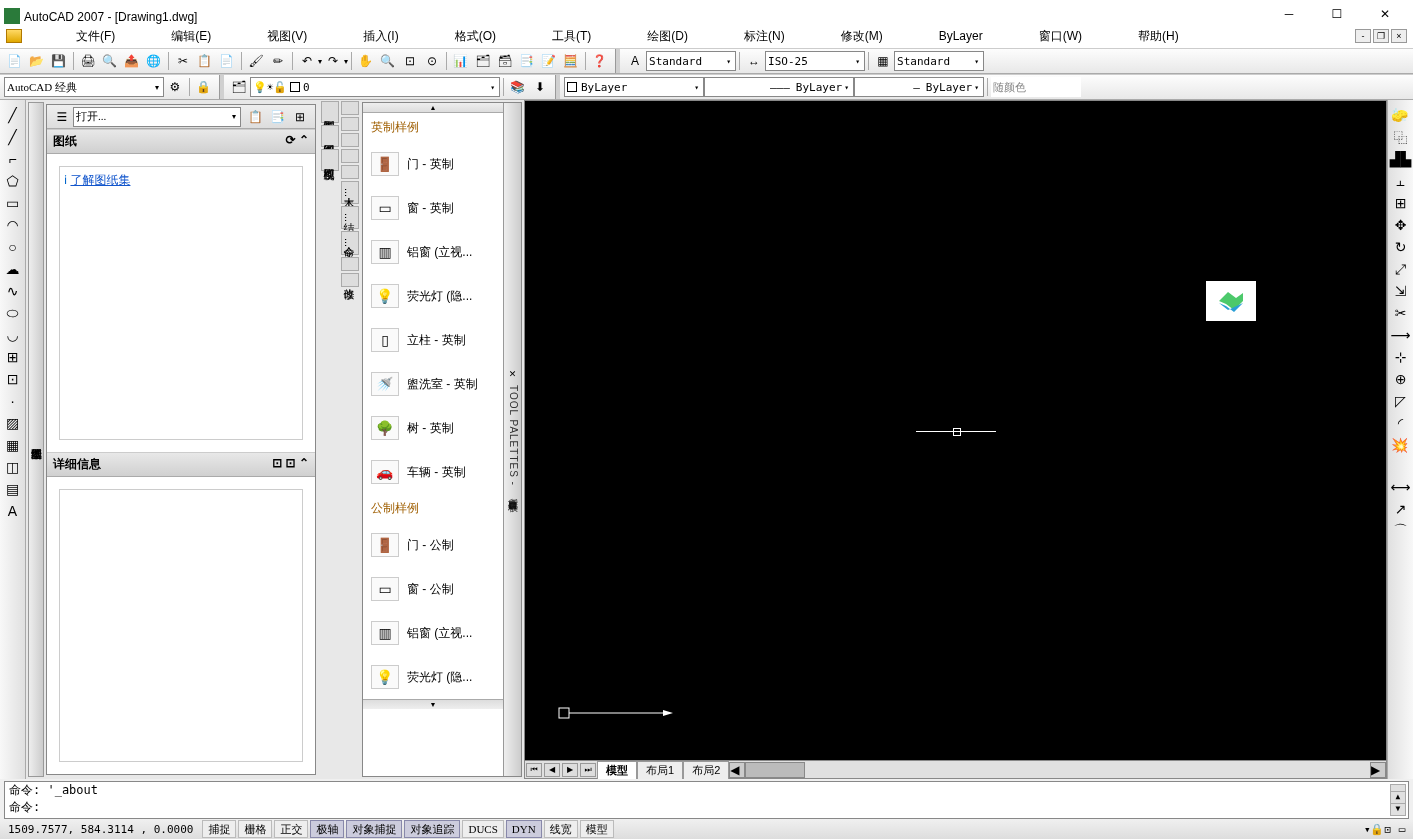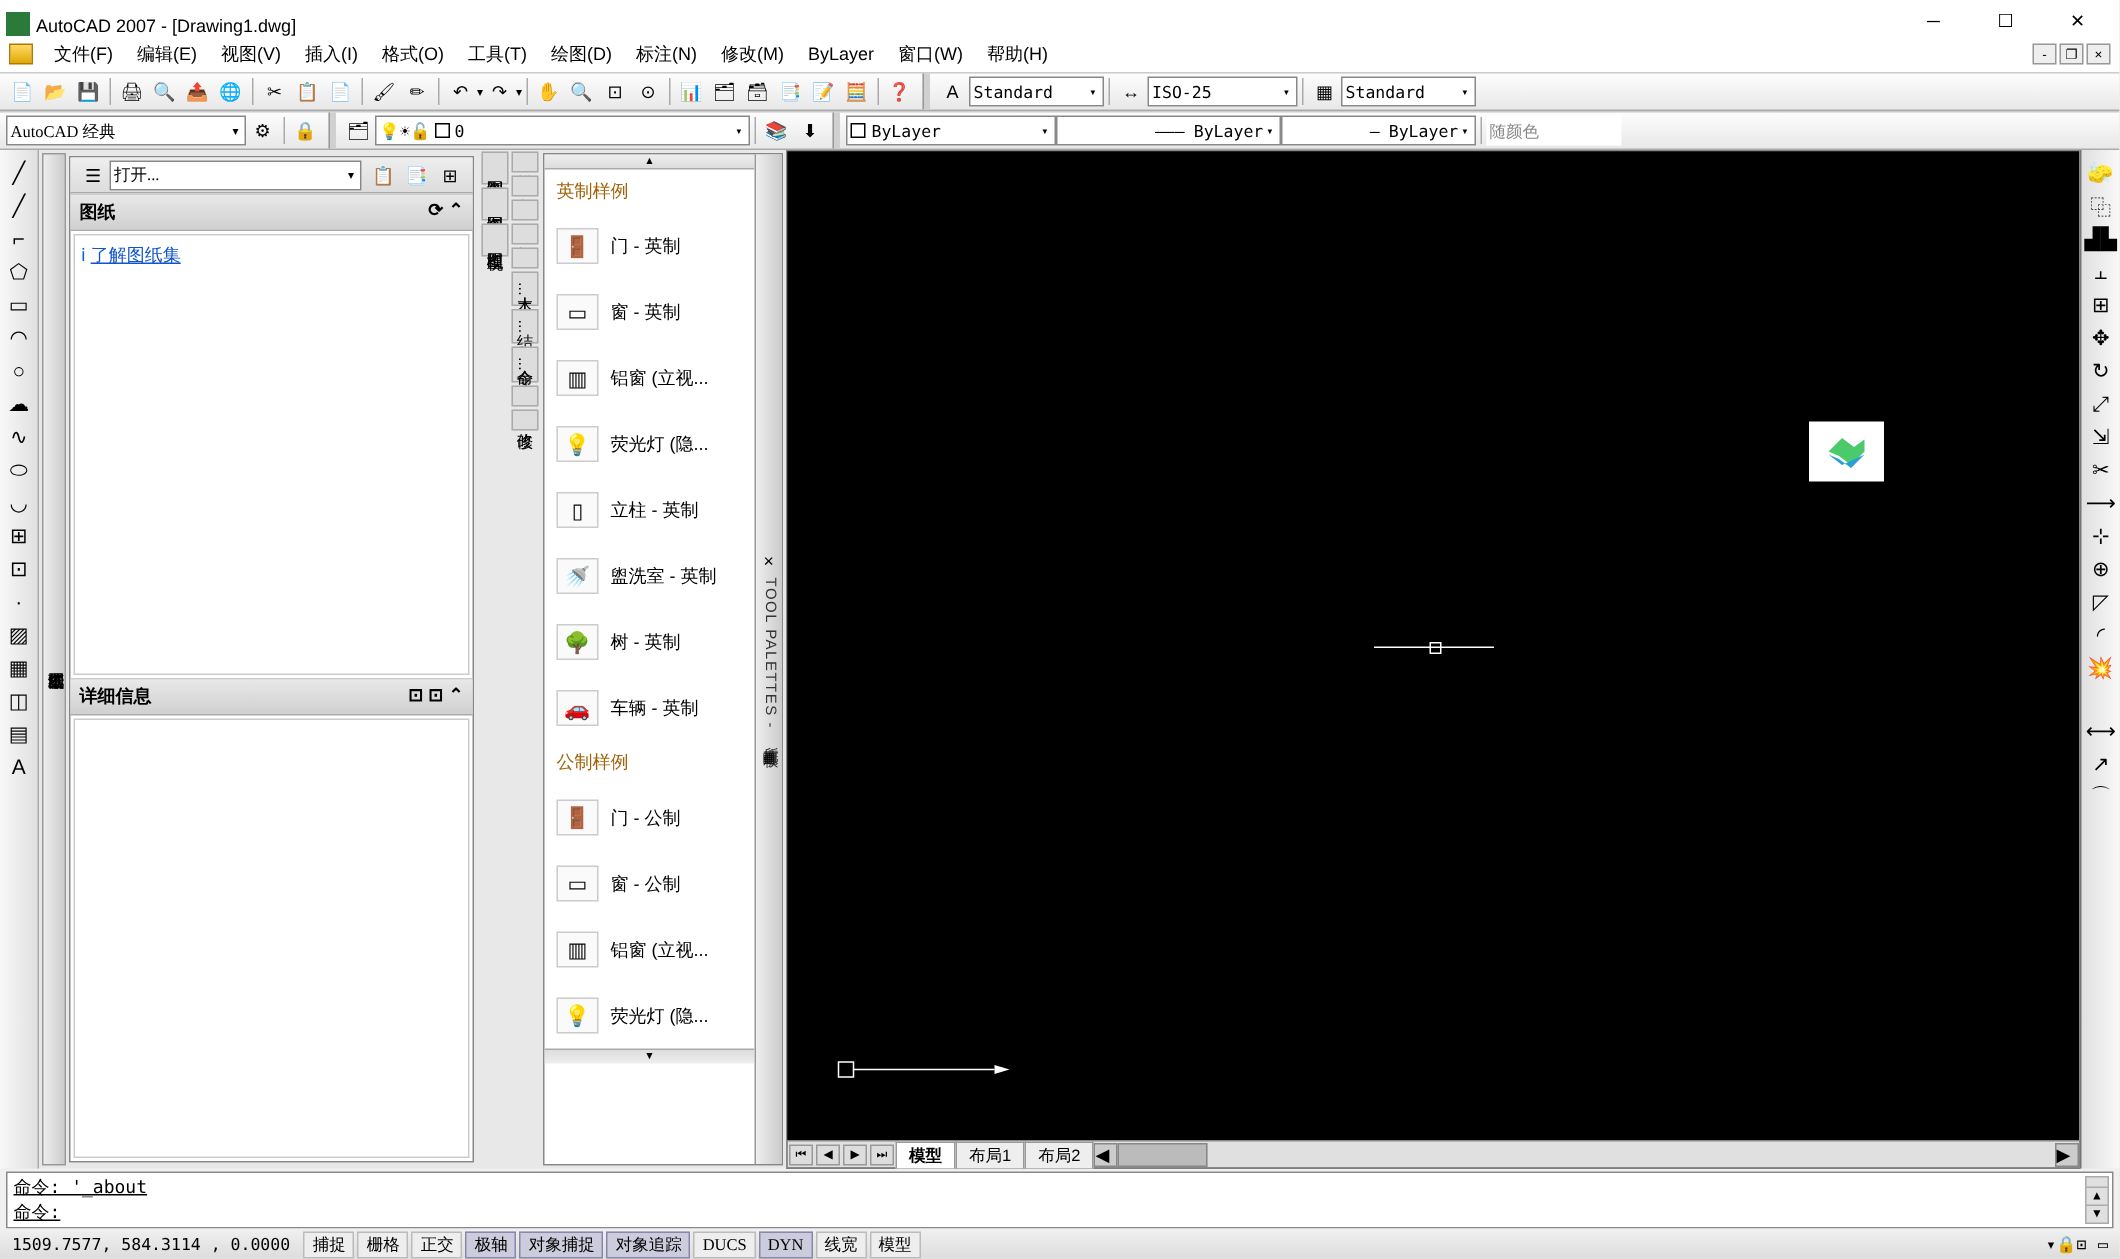--- a/index.html
+++ b/index.html
@@ -4,21 +4,21 @@
 <style>
 * { box-sizing: border-box; margin: 0; padding: 0; }
 body { font-family: "Microsoft YaHei", SimSun, sans-serif; font-size: 12px; background: #f0f0f0; overflow: hidden; width: 1413px; height: 839px; }
 
 .titlebar { height: 24px; background: #fff; display: flex; align-items: flex-end; padding: 0 4px; }
 .titlebar .app-icon { width: 16px; height: 16px; background: #2a7a3a; margin-right: 4px; }
 .titlebar .title { flex: 1; font-size: 12px; }
 .titlebar .win-btns { display: flex; gap: 16px; margin-right: 8px; }
 .titlebar .win-btn { width: 32px; height: 20px; display: flex; align-items: center; justify-content: center; }
 
-.menubar { height: 24px; background: #fff; display: flex; align-items: center; padding-left: 6px; }
+.menubar { height: 24px; background: #fff; display: flex; align-items: center; padding-left: 6px; gap: 40px; }
 .menubar .folder-icon { width: 16px; height: 14px; background: linear-gradient(#ffd966, #e0a800); margin-right: 6px; border: 1px solid #b07800; }
 .menubar .menu-item { padding: 2px 8px; cursor: default; }
 .menubar .spacer { flex: 1; }
 .mdi-btns { display: flex; gap: 2px; margin-right: 6px; }
 .mdi-btn { width: 16px; height: 14px; border: 1px solid #999; background: #eee; font-size: 9px; display: flex; align-items: center; justify-content: center; }
 
 .toolbar-row { height: 26px; background: linear-gradient(#fdfdfd, #e8e8e8); border-top: 1px solid #ccc; border-bottom: 1px solid #aaa; display: flex; align-items: center; padding: 0 4px; }
 .tbtn { width: 20px; height: 20px; margin: 0 1px; display: flex; align-items: center; justify-content: center; border: 1px solid transparent; }
 .tsep { width: 1px; height: 18px; background: #aaa; margin: 0 3px; }
 .tsep-big { width: 5px; height: 24px; background: #d0d0d0; border-left: 1px solid #999; margin: 0 4px; }
@@ -31,21 +31,21 @@
 .lefttool { width: 26px; background: linear-gradient(to right, #f8f8f8, #e0e0e0); border-right: 1px solid #aaa; display: flex; flex-direction: column; align-items: center; padding-top: 4px; }
 .lefttool .ltb { width: 20px; height: 20px; margin: 1px 0; display: flex; align-items: center; justify-content: center; font-size: 14px; }
 
 .righttool { width: 26px; background: linear-gradient(to left, #f8f8f8, #e0e0e0); border-left: 1px solid #aaa; display: flex; flex-direction: column; align-items: center; padding-top: 4px; }
 .righttool .ltb { width: 20px; height: 20px; margin: 1px 0; display: flex; align-items: center; justify-content: center; font-size: 14px; }
 
 .sheetset { width: 290px; background: #fff; border: 1px solid #888; margin: 2px; display: flex; flex-direction: column; position: relative; }
 .ss-head { height: 24px; background: linear-gradient(#eee, #ddd); display: flex; align-items: center; padding: 0 4px; border-bottom: 1px solid #aaa; }
 .ss-head select, .ss-head .combo { flex: 1; margin-right: 4px; }
 .panel-title { background: linear-gradient(#e8e8e8, #d0d0d0); padding: 3px 6px; font-weight: bold; border-top: 1px solid #ccc; border-bottom: 1px solid #aaa; display: flex; }
-.panel-body { background: #fff; flex: 1; padding: 4px; border: 1px solid #ccc; margin: 2px; }
+.panel-body { background: #fff; flex: 1; padding: 4px; border: 1px solid #ccc; margin: 12px; }
 .link { color: #15c; text-decoration: underline; cursor: pointer; }
 .vert-handle { width: 16px; background: linear-gradient(to right, #eee, #ccc); border: 1px solid #999; display: flex; align-items: center; justify-content: center; }
 
 .midtabs { width: 20px; background: #e8e8e8; display: flex; flex-direction: column; }
 .midtab { writing-mode: vertical-rl; padding: 10px 2px; background: #ddd; border: 1px solid #aaa; margin: 1px; font-size: 11px; text-align: center; }
 
 .toolpalette { width: 160px; background: #fff; border: 1px solid #888; margin: 2px; display: flex; }
 .tp-body { flex: 1; overflow: hidden; }
 .tp-section { padding: 6px 8px; font-size: 12px; color: #a16207; }
 .tp-item { display: flex; align-items: center; padding: 10px 8px; gap: 8px; cursor: pointer; }
@@ -63,21 +63,21 @@
 
 .tabbar { height: 18px; background: #e0e0e0; display: flex; align-items: center; border-top: 1px solid #888; }
 .tabbar .nav-btn { width: 16px; height: 14px; background: #ddd; border: 1px solid #999; font-size: 8px; display: flex; align-items: center; justify-content: center; margin: 0 1px; }
 .tabbar .tab { padding: 1px 8px; background: #eee; border: 1px solid #999; border-bottom: none; font-size: 11px; }
 .tabbar .tab.active { background: #fff; font-weight: bold; }
 .scrollbar-h { height: 16px; background: #e0e0e0; display: flex; }
 .scrollbar-h .thumb { width: 60px; background: #bbb; border: 1px solid #888; }
 .scrollbar-h .track { flex: 1; }
 .scrollbar-h .btn { width: 16px; background: #ccc; border: 1px solid #888; }
 
-.cmdline { position: absolute; left: 4px; right: 4px; bottom: 20px; height: 38px; background: #fff; border: 1px solid #888; font-family: monospace; font-size: 12px; padding: 2px 4px; display: flex; flex-direction: column; justify-content: center; text-decoration: underline; }
+.cmdline { position: absolute; left: 4px; right: 4px; bottom: 20px; height: 38px; background: #fff; border: 1px solid #888; font-family: monospace; font-size: 12px; padding: 2px 4px; display: flex; flex-direction: column; justify-content: flex-end; }
 
 .statusbar { position: absolute; left: 0; right: 0; bottom: 0; height: 20px; background: linear-gradient(#f0f0f0, #ddd); display: flex; align-items: center; font-size: 11px; font-family: monospace; }
 .statusbar .coord { padding: 0 8px; }
 .statusbar .stb { padding: 2px 5px; border: 1px solid #bbb; margin: 0 1px; background: #eee; font-family: SimSun; }
 .statusbar .stb.active { background: #ccd; border-color: #88a; }
 </style>
 </head>
 <body>
 
 <div class="titlebar">

